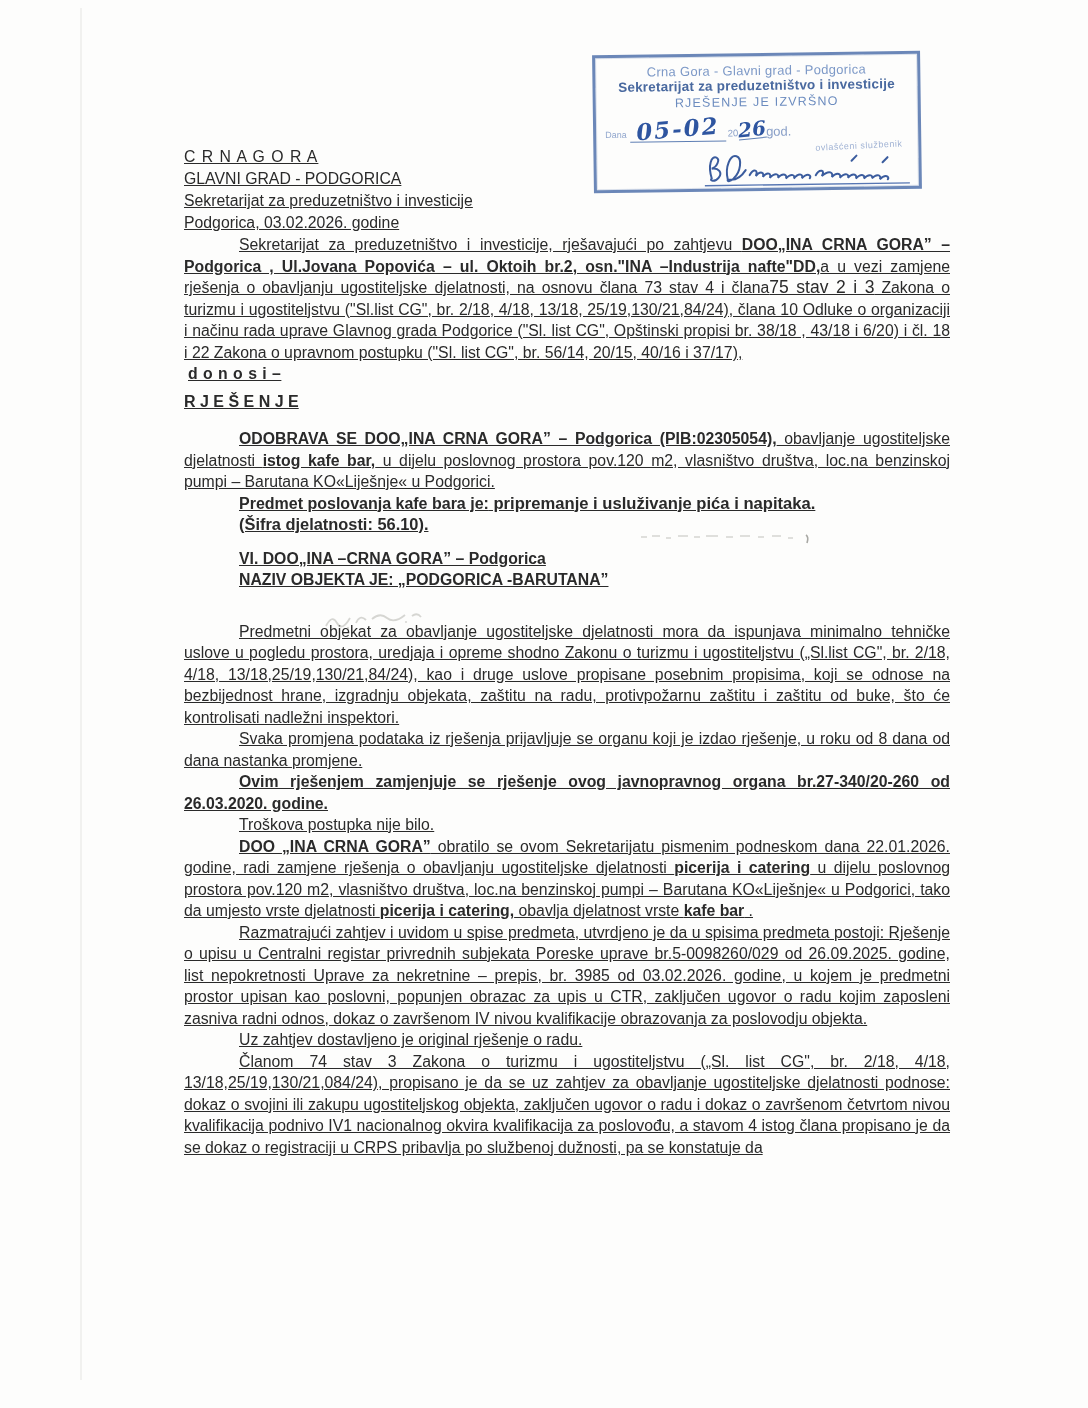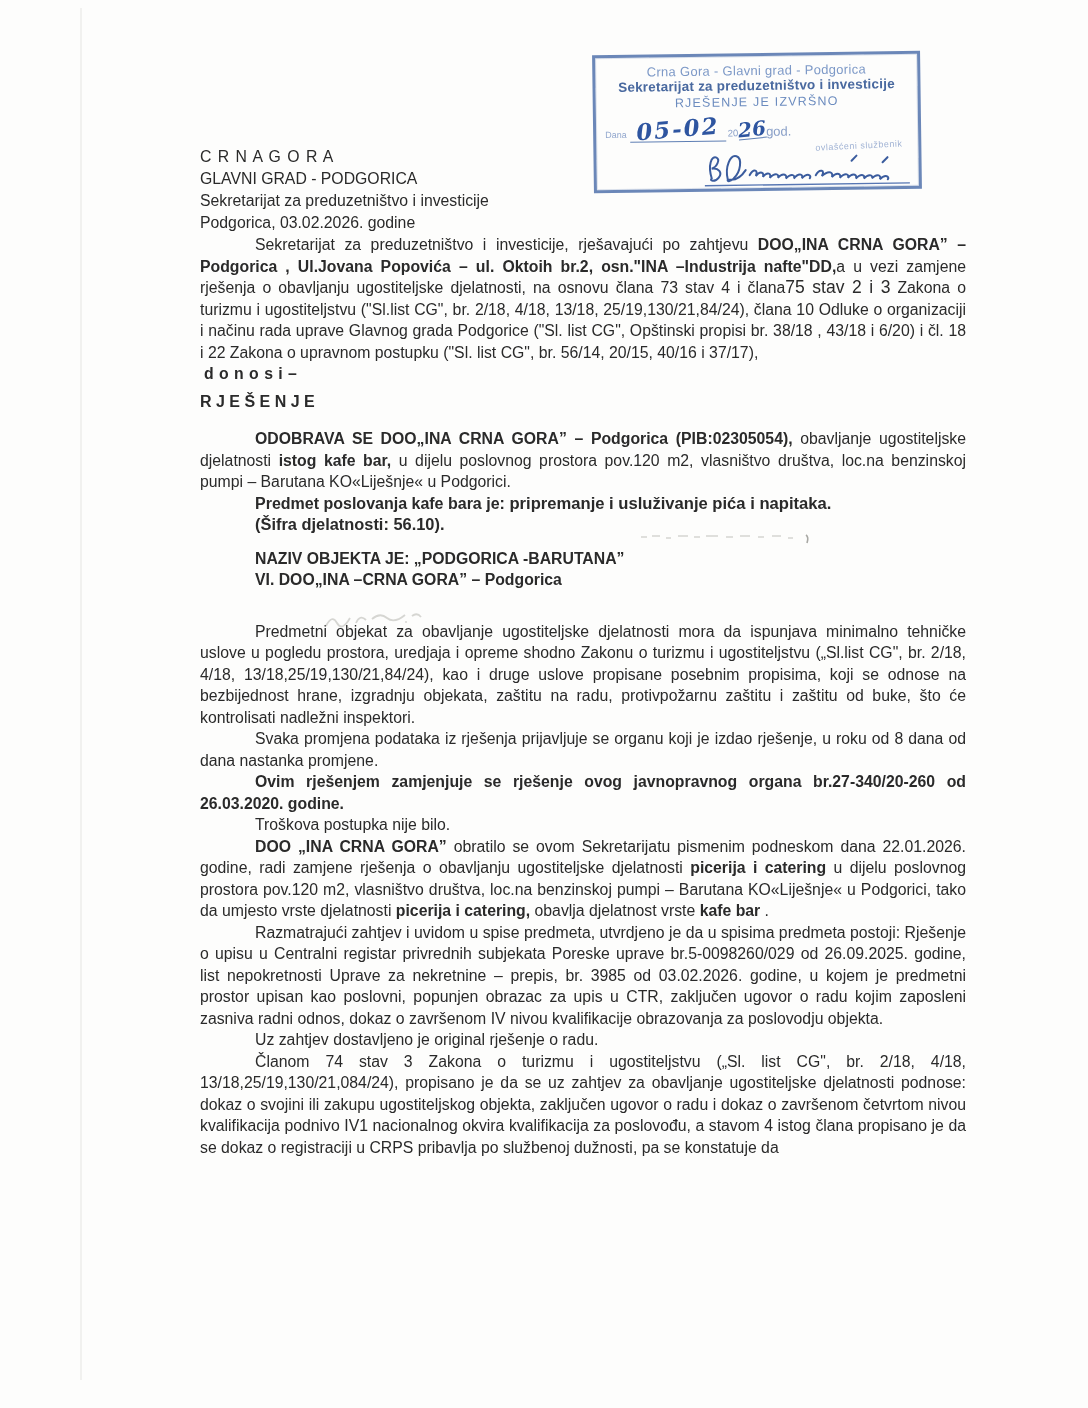--- a/index.html
+++ b/index.html
@@ -39,22 +39,22 @@
   }
   .s-god{font-size:13px;color:#8aa0c8;}
   .s-officer{
     position:absolute;right:16px;top:86px;font-size:9px;color:#97abd0;
     transform:rotate(-2deg);letter-spacing:.5px;opacity:.9;
   }
   .s-sig{position:absolute;right:5px;top:92px;width:212px;height:40px;}
 
   
   .content{
-    position:absolute;left:200px;top:146px;width:766px;
-    font-size:15.8px;line-height:21.5px;text-align:justify;
+    position:absolute;left:184px;top:146px;width:766px;
+    font-size:15.8px;line-height:21.5px;text-align:justify;text-decoration:underline;
   }
   .hdr{line-height:22px;text-align:left;}
   .hdr-country{letter-spacing:1px;font-weight:500;}
   p{margin:0;}
   .para{text-indent:55px;}
   .b{font-weight:bold;}
   .big{font-size:17.5px;}
   .intro{margin-top:0;}
   .donosi{font-weight:bold;letter-spacing:.5px;text-indent:4px;}
   .h-center{font-weight:bold;text-indent:0;margin-top:6px;margin-bottom:16px;font-size:16px;}
@@ -111,22 +111,22 @@
     <p class="donosi">d o n o s i –</p>
 
     <p class="h-center">R J E Š E N J E</p>
 
     <p class="para"><span class="b">ODOBRAVA SE DOO„INA CRNA GORA” – Podgorica (PIB:02305054),</span><span> obavljanje ugostiteljske djelatnosti </span><span class="b">istog kafe bar,</span><span> u dijelu  poslovnog prostora pov.120 m2, vlasništvo društva, loc.na benzinskoj pumpi – Barutana KO«Liješnje« u Podgorici.</span></p>
 
     <p class="para b predmet"><span>Predmet poslovanja kafe bara je:</span><span class="predmet2"> pripremanje i usluživanje pića i napitaka.</span></p>
     <p class="para b sifra">(Šifra djelatnosti: 56.10).</p>
 
     <div class="naziv">
+      <p class="para b nz">VI. DOO„INA –CRNA GORA” – Podgorica</p>
       <p class="para b nz">NAZIV OBJEKTA JE:  „PODGORICA -BARUTANA”</p>
-      <p class="para b nz">VI. DOO„INA –CRNA GORA” – Podgorica</p>
     </div>
 
     <div class="gap"></div>
 
     <p class="para">Predmetni objekat za obavljanje ugostiteljske djelatnosti mora da ispunjava minimalno  tehničke uslove u pogledu prostora, uredjaja i opreme shodno Zakonu o turizmu i ugostiteljstvu („Sl.list CG", br. 2/18, 4/18, 13/18,25/19,130/21,84/24), kao i druge uslove propisane posebnim propisima, koji se odnose na bezbijednost hrane, izgradnju objekata, zaštitu na radu, protivpožarnu zaštitu i zaštitu od  buke,  što će kontrolisati  nadležni inspektori.</p>
     <p class="para">Svaka promjena podataka iz rješenja prijavljuje se organu koji je izdao rješenje, u roku od 8 dana od dana nastanka promjene.</p>
     <p class="para b">Ovim rješenjem zamjenjuje se rješenje ovog javnopravnog organa br.27-340/20-260 od 26.03.2020. godine.</p>
     <p class="para">Troškova postupka nije bilo.</p>
 
 

